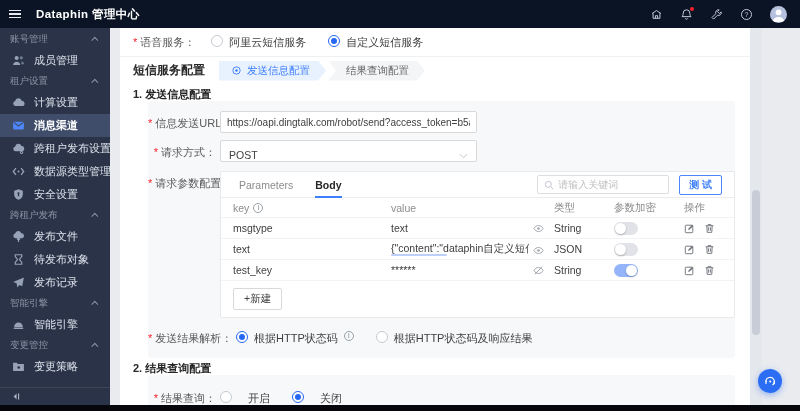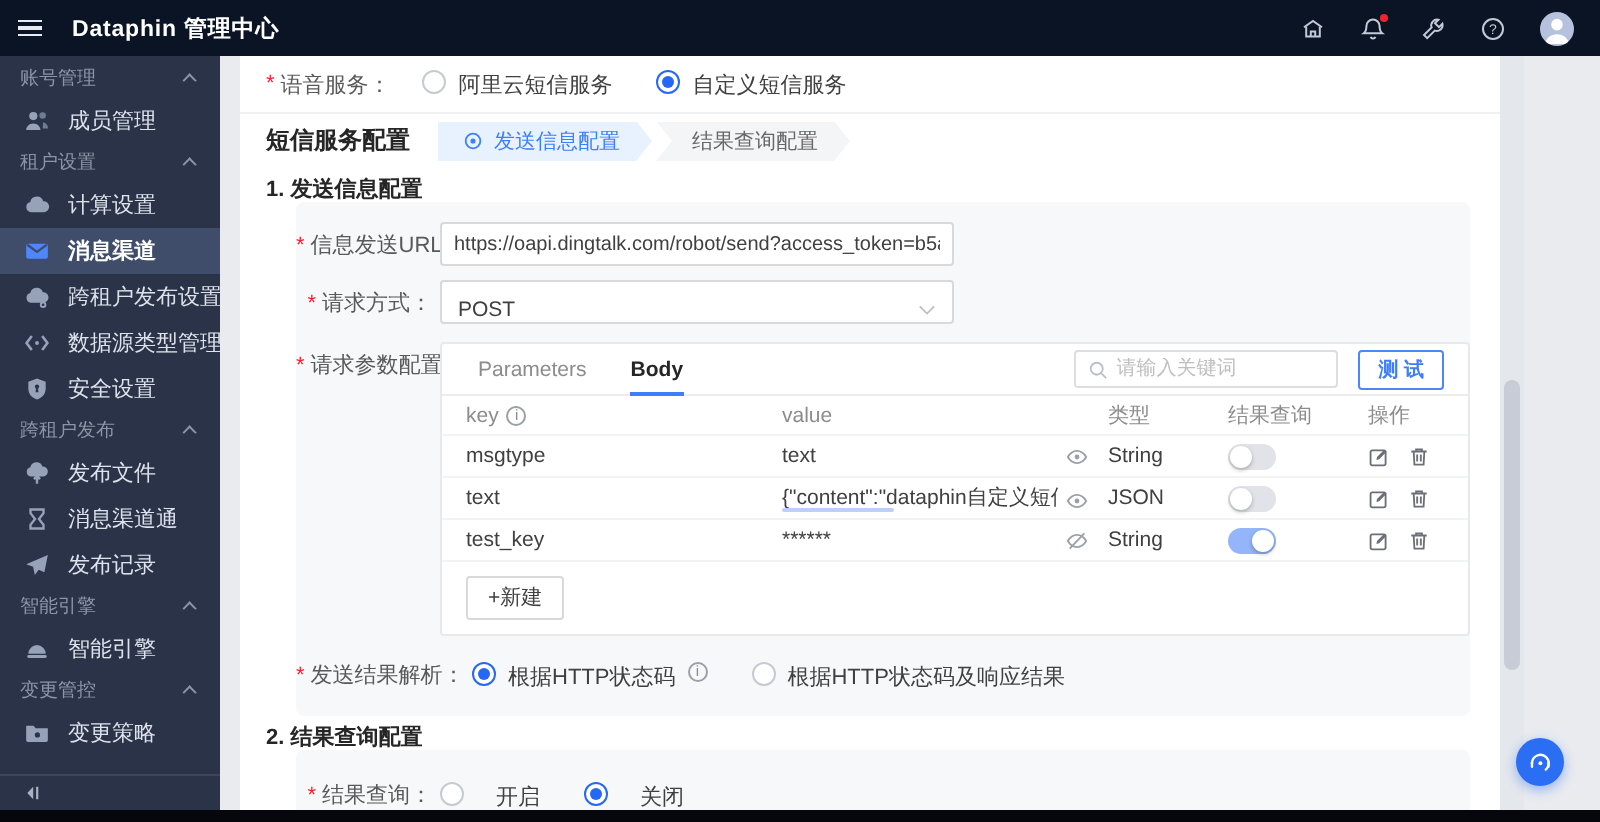--- a/index.html
+++ b/index.html
@@ -239,21 +239,21 @@
           </svg>
         </span>
       <span>发布文件</span>
     </div>
     <div class="sitem">
       <span class="icn">
           <svg viewBox="0 0 12 12" fill="none" stroke="currentColor" stroke-width="1.1">
             <path d="M3 1.6h6v1.7L6.9 6 9 8.7v1.7H3V8.7L5.1 6 3 3.3z"></path>
           </svg>
         </span>
-      <span>消息渠道通</span>
+      <span>待发布对象</span>
     </div>
     <div class="sitem">
       <span class="icn">
           <svg viewBox="0 0 12 12" fill="currentColor">
             <path d="M11 1.4 1 5.6l3.2 1.2.8 3.8 1.8-2.4 2.6 1.2z"></path>
           </svg>
         </span>
       <span>发布记录</span>
     </div>
 
@@ -365,21 +365,21 @@
             
             <div class="trow th">
               <span class="c-key">
                   <span>key</span>
                   <i class="info-i">i</i>
                 </span>
               <span class="c-val">
                   <span>value</span>
                 </span>
               <span class="c-type">类型</span>
-              <span class="c-enc">结果查询</span>
+              <span class="c-enc">参数加密</span>
               <span class="c-ops" style="color:#8c8c8c">操作</span>
             </div>
 
             
             <div class="trow">
               <span class="c-key">
                   <span>msgtype</span>
                 </span>
               <span class="c-val">
                 <span class="vtxt">text</span>

